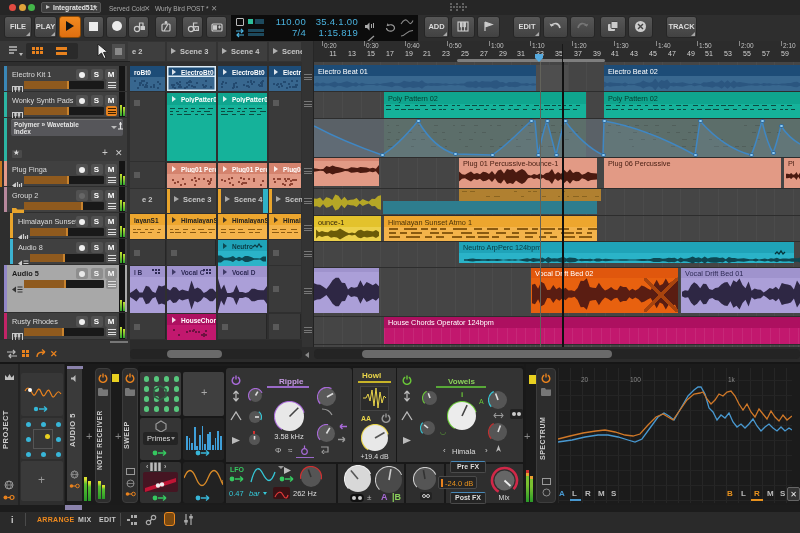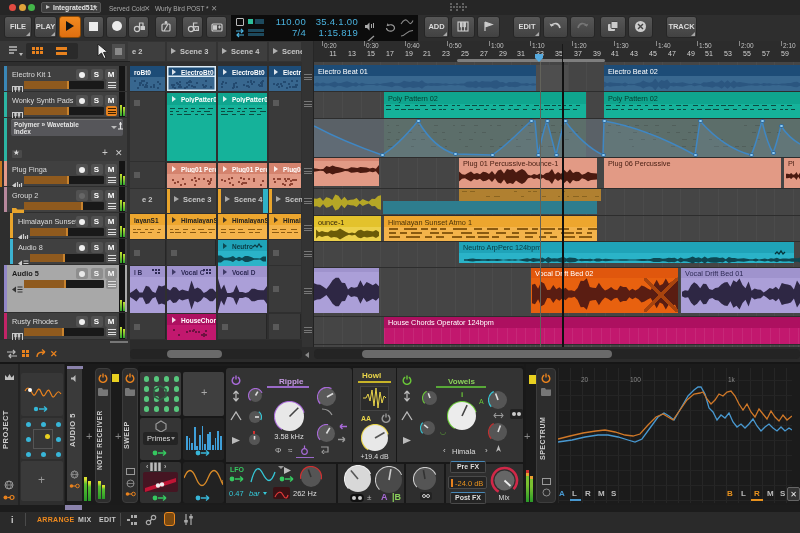--- a/index.html
+++ b/index.html
@@ -1680,21 +1680,21 @@
       <circle cx="12" cy="12" r="11.2" fill="none" stroke="#ccc" stroke-width="1.8" stroke-dasharray="39.4 70.4" transform="rotate(135 12 12)"></circle>
       <circle cx="12" cy="12" r="11" fill="#555"></circle>
       <line x1="12" y1="12" x2="10.4" y2="3.1" stroke="#333" stroke-width="1.6"></line>
     </svg>
 <div class="abs" style="left:420px;top:492px;width:12px;height:8px;background:#222;border-radius:2px">
       <i class="abs" style="left:1.5px;top:2px;width:4px;height:4px;border-radius:50%;border:1px solid #ccc"></i>
       <i class="abs" style="left:5.5px;top:2px;width:4px;height:4px;border-radius:50%;border:1px solid #ccc"></i>
     </div>
 <div class="abs" style="left:446px;top:464px;width:77px;height:39px;background:#2e2e2e"></div>
 <div class="abs" style="left:450px;top:461px;width:36px;height:12px;background:#242424;border:1px solid #4a4a4a;border-top:1.5px solid #4888b8;border-radius:2px;color:#ddd;font-size:7px;font-weight:bold;text-align:center;line-height:10px">Pre FX</div>
-<div class="abs" style="left:448px;top:476px;width:39px;height:13px;background:#242424;border:1px solid #4a4a4a;border-radius:2px">
+<div class="abs" style="left:438px;top:476px;width:39px;height:13px;background:#242424;border:1px solid #4a4a4a;border-radius:2px">
       <i class="abs" style="left:2px;top:2px;width:2px;height:8px;background:#e8821e"></i>
       <span class="abs" style="left:6px;top:2px;color:#e8921e;font-size:7.5px">-24.0 dB</span>
     </div>
 <div class="abs" style="left:450px;top:492px;width:36px;height:12px;background:#242424;border:1px solid #4a4a4a;border-top:1.5px solid #4888b8;border-radius:2px;color:#ddd;font-size:7px;font-weight:bold;text-align:center;line-height:10px">Post FX</div>
 <svg class="abs" style="left:490px;top:466px" width="29" height="29">
       <circle cx="14.5" cy="14.5" r="12.5" fill="none" stroke="#d02848" stroke-width="2.6" stroke-dasharray="62 17" transform="rotate(118 14.5 14.5)"></circle>
       <circle cx="14.5" cy="14.5" r="10" fill="#666"></circle>
       <line x1="14.5" y1="14.5" x2="20.5" y2="20" stroke="#eee" stroke-width="1.8"></line>
     </svg>
 <div class="abs" style="left:489px;top:494px;width:30px;text-align:center;font-size:7px;color:#ddd">Mix</div>

